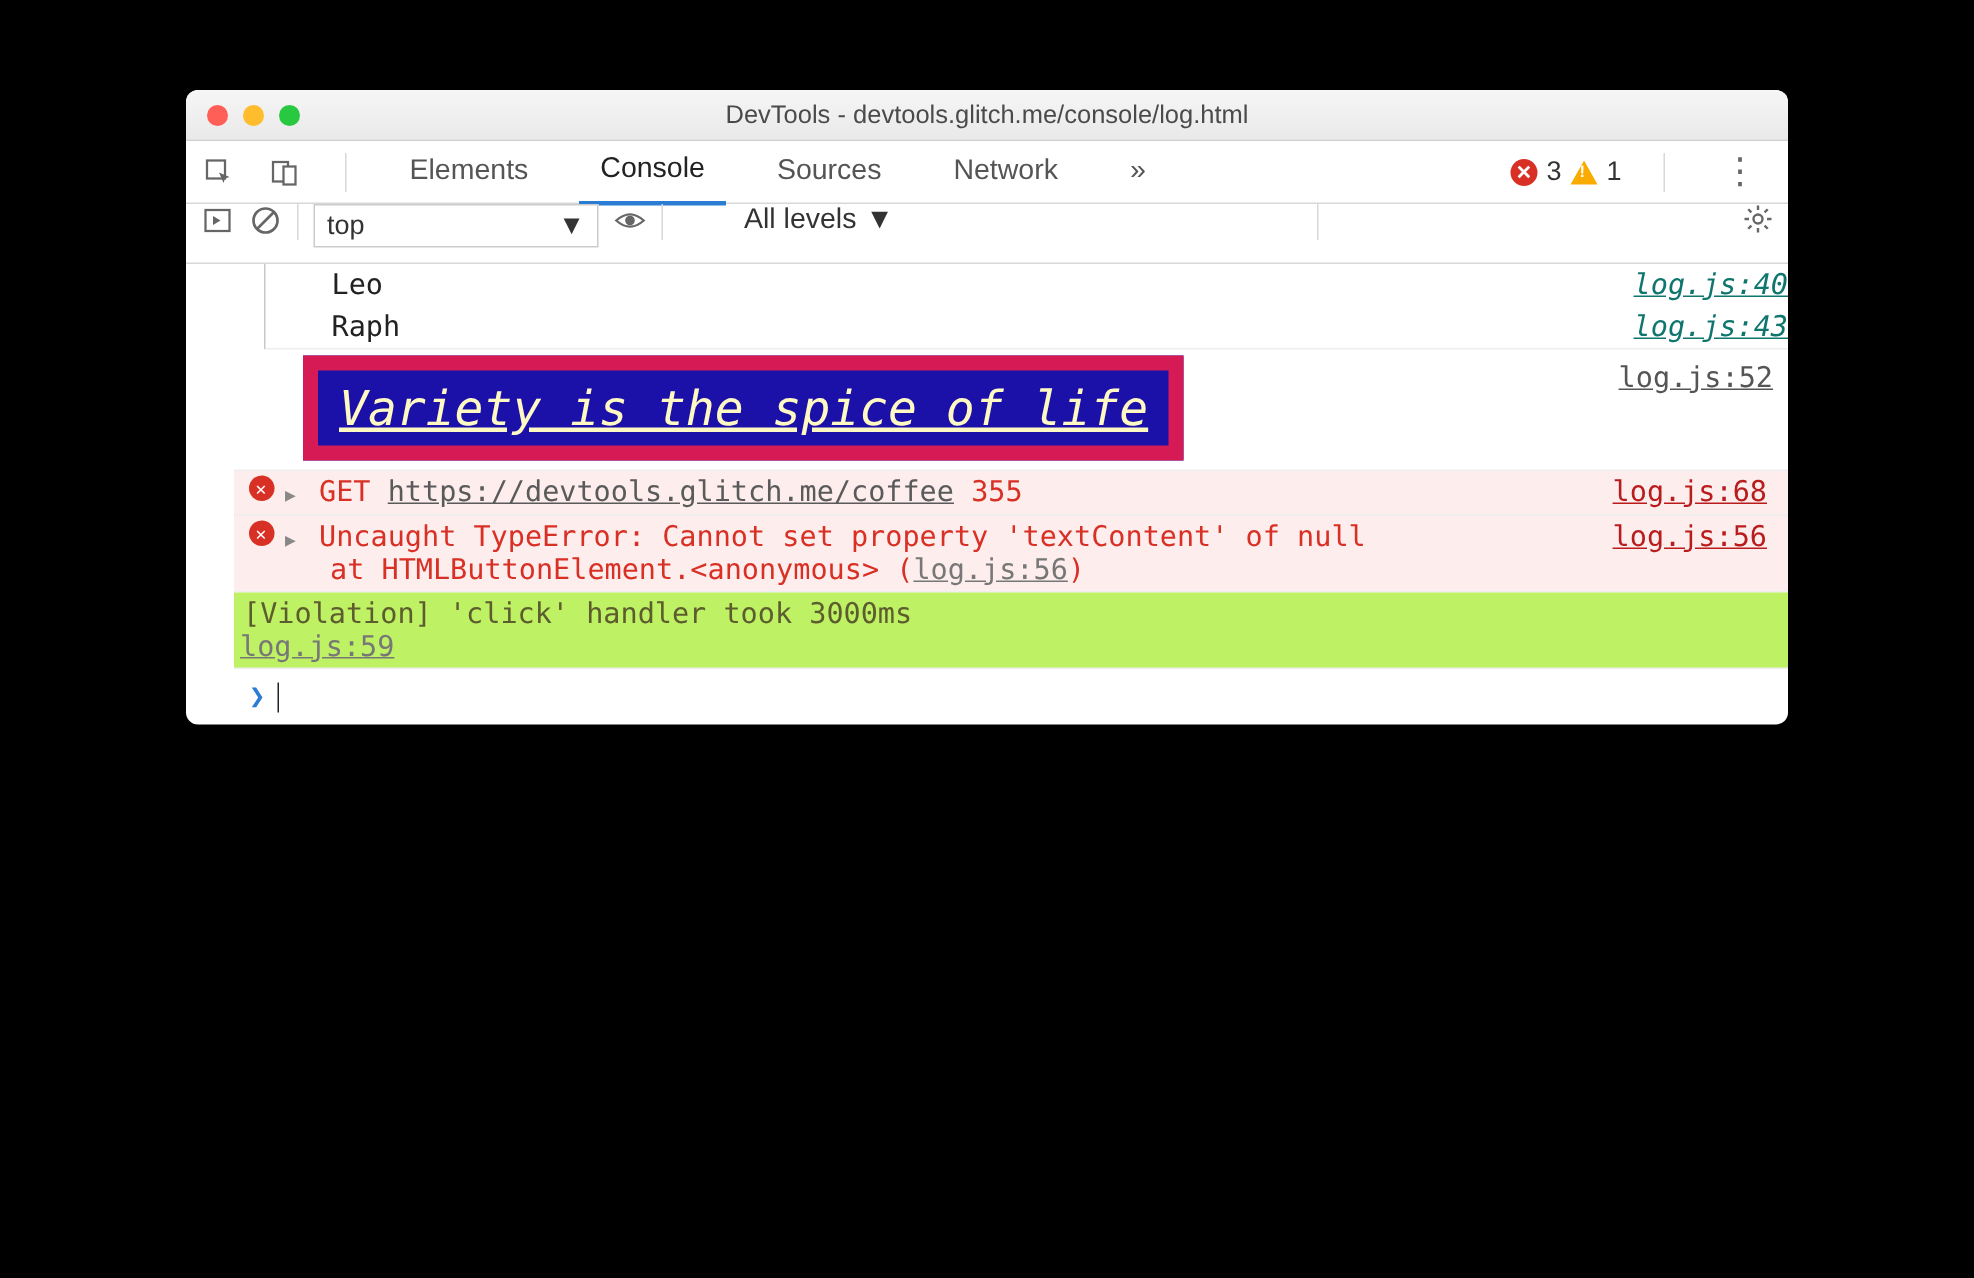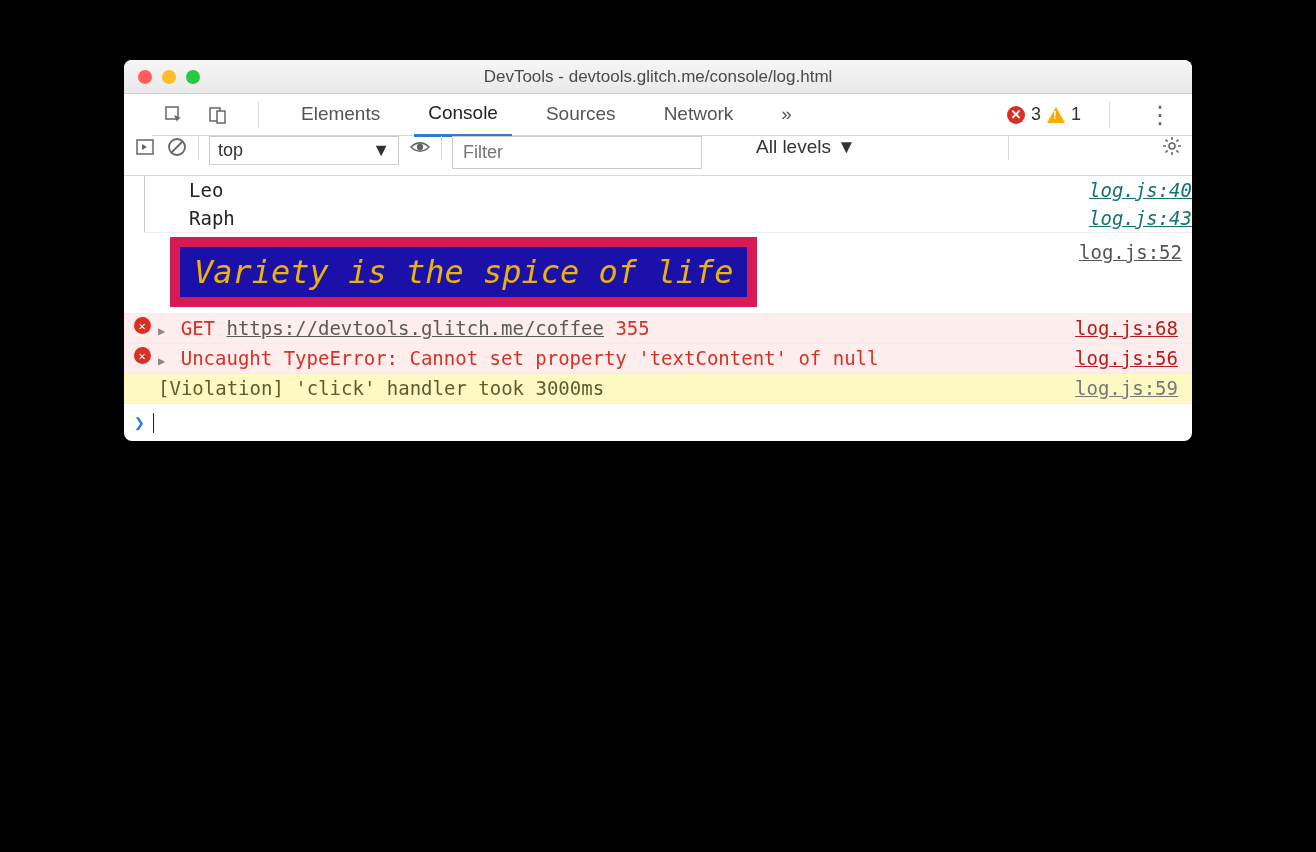--- a/index.html
+++ b/index.html
@@ -34,21 +34,21 @@
 .dot.y { background:#ffbd2e; }
 .dot.g { background:#28c940; }
 .title-text {
   position:absolute; left:0; right:0; text-align:center;
   font-size:17px; color:#4a4a4a; pointer-events:none;
 }
 .tabbar {
   height: 42px;
   border-bottom: 1px solid #d8d8d8;
   display:flex; align-items:center; padding:0 10px; gap:20px;
-  font-size:19px; color:#555;margin-left:28px;
+  font-size:19px; color:#555;
 }
 .tabbar .ico { width:24px; height:24px; display:flex;align-items:center;justify-content:center;color:#666;}
 .tabbar .sep { width:1px; height:26px; background:#d8d8d8; margin:0 8px;}
 .tab { padding:9px 14px 10px; cursor:pointer; }
 .tab.active { color:#222; border-bottom:3px solid #2b7cd3; margin-bottom:-1px;}
 .spacer{flex:1;}
 .badge-row{display:flex;align-items:center;gap:6px;font-size:18px;color:#333;}
 .err-ico{width:18px;height:18px;border-radius:50%;background:#d93025;color:#fff;display:flex;align-items:center;justify-content:center;font-size:13px;font-weight:bold;}
 .warn-ico{width:0;height:0;border-left:9px solid transparent;border-right:9px solid transparent;border-bottom:16px solid #f9ab00;position:relative;}
 .warn-ico::after{content:"!";position:absolute;left:-3px;top:2px;font-size:11px;font-weight:bold;color:#fff;}
@@ -59,45 +59,45 @@
   display:flex;align-items:flex-start;padding:0 10px;gap:10px;font-size:18px;color:#555;
 }
 .tb-ico{width:22px;height:22px;display:flex;align-items:center;justify-content:center;color:#666;}
 .tb-sep{width:1px;height:24px;background:#d8d8d8;}
 .context-sel{display:flex;align-items:center;gap:4px;padding:3px 8px;border:1px solid #ccc;background:#fff;width:190px;justify-content:space-between;font-size:18px;color:#333;}
 .eye{color:#666;}
 .filter-input{border:1px solid #ccc;padding:5px 10px;font-size:18px;color:#888;width:250px;}
 .levels{display:flex;align-items:center;gap:6px;color:#333;font-size:19px;margin-left:44px;}
 .gear{margin-left:auto;color:#666;font-size:20px;}
 
-.console-body{font-family:Menlo,Consolas,monospace;font-size:19px;}
+.console-body{font-family:Menlo,Consolas,monospace;font-size:19px;margin-left:32px;}
 .row{display:flex;align-items:flex-start;border-bottom:1px solid #eee;min-height:30px;padding:3px 10px 3px 4px;}
 .row .gutter{width:28px;flex-shrink:0;display:flex;align-items:center;justify-content:center;}
 .row .content{flex:1;padding-left:2px;}
 .row .src{color:#5a5a5a;text-decoration:underline;cursor:pointer;padding-right:4px;}
 .tree-line{border-left:1px solid #c8c8c8;margin-left:20px;}
 .log-item{padding:3px 0 3px 44px;display:flex;}
 .log-item .txt{flex:1;color:#222;}
 .log-item .src{color:#0f766e;text-decoration:underline;font-style:italic;}
 
 .styled-row{display:flex;padding:4px 10px 6px 4px;border-bottom:1px solid #eee;}
-.styled-box{margin-left:42px;background:#1b11a8;border:10px solid #d61a56;padding:6px 14px;color:#eab308;font-style:italic;font-size:32px;font-family:Menlo,monospace;}
+.styled-box{margin-left:42px;background:#1b11a8;border:10px solid #d61a56;padding:6px 14px;color:#fef9c3;font-style:italic;font-size:32px;font-family:Menlo,monospace;text-decoration:underline;}
 .styled-row .src{margin-left:auto;color:#555;text-decoration:underline;align-self:flex-start;padding-top:4px;}
 
 .err-row{background:#fdeded;color:#d93025;}
 .err-row .content a{color:#5a5a5a;text-decoration:underline;}
 .err-row .status{color:#d93025;}
 .err-small{width:17px;height:17px;border-radius:50%;background:#d93025;color:#fff;display:flex;align-items:center;justify-content:center;font-size:12px;font-weight:bold;}
 .tri{color:#888;font-size:12px;margin-right:4px;}
 .err-row .content{color:#d93025;}
 .err-row .src{color:#b91c1c;}
 .stack{padding-left:60px;color:#d93025;}
 .stack a{color:#777;text-decoration:underline;}
 
-.warn-row{background:#fef9c3;color:#5c5c2e;}
+.warn-row{background:#bef264;color:#5c5c2e;flex-direction:column;}
 .warn-row .content{color:#5c5c2e;}
 .warn-row .src{color:#777;}
 
 .prompt-row{display:flex;align-items:center;padding:8px 10px;}
 .prompt-caret{color:#2b7cd3;font-weight:bold;font-size:18px;margin-right:8px;}
 .caret-line{width:1px;height:20px;background:#222;}
 
 svg{display:block;}
 </style>
 </head>
@@ -162,21 +162,20 @@
       <span>top</span>
       <span>▼</span>
     </div>
     <div class="tb-ico eye">
       <svg width="24" height="20" viewBox="0 0 24 20">
           <path d="M2 10 Q12 1 22 10 Q12 19 2 10 Z" fill="none" stroke="#666" stroke-width="1.6"></path>
           <circle cx="12" cy="10" r="3.5" fill="#666"></circle>
         </svg>
     </div>
     <div class="tb-sep"></div>
-    <input class="filter-input" placeholder="Filter" style="">
     <div class="levels">
       <span>All levels</span>
       <span>▼</span>
     </div>
     <div class="tb-sep" style="margin-left:auto;"></div>
     <div class="gear">
       <svg width="20" height="20" viewBox="0 0 20 20">
           <circle cx="10" cy="10" r="3" fill="none" stroke="#666" stroke-width="1.6"></circle>
           <g stroke="#666" stroke-width="1.6">
             <line x1="10" y1="1" x2="10" y2="4"></line>
@@ -225,20 +224,23 @@
 
     <div class="row err-row" style="flex-wrap:wrap;">
       <div class="gutter">
           <div class="err-small">✕</div>
         </div>
       <div class="content">
         <span class="tri">▶</span>
         <span>Uncaught TypeError: Cannot set property 'textContent' of null</span>
       </div>
       <span class="src">log.js:56</span>
+      <div class="stack" style="width:100%;">
+        <span>at HTMLButtonElement.&lt;anonymous&gt; (</span><a>log.js:56</a><span>)</span>
+      </div>
     </div>
 
     <div class="row warn-row">
       <div class="gutter"></div>
       <div class="content">[Violation] 'click' handler took 3000ms</div>
       <span class="src">log.js:59</span>
     </div>
 
     <div class="prompt-row">
       <span class="prompt-caret">❯</span>

